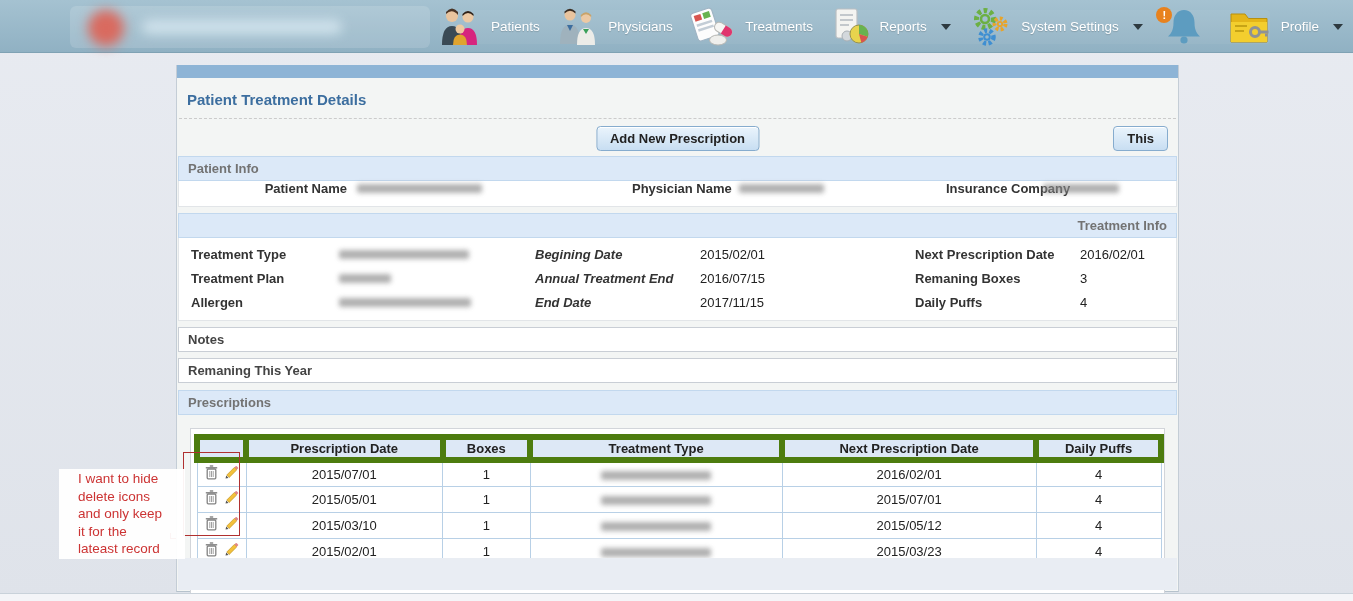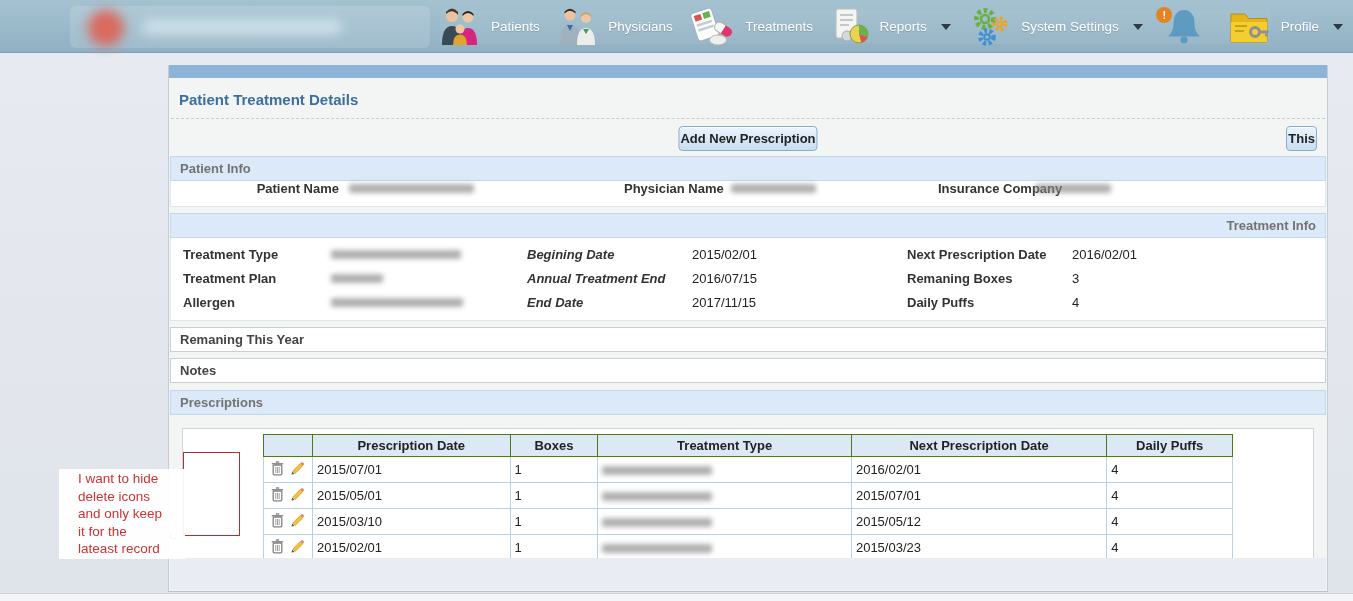--- a/index.html
+++ b/index.html
@@ -28,31 +28,31 @@
   .nav-label { color:#fff; font-size:13.5px; margin-left:9px;
                text-shadow:0 1px 1px rgba(0,0,0,.18); white-space:nowrap; }
   .caret { width:0; height:0; margin-left:14px; border-left:5px solid transparent;
            border-right:5px solid transparent; border-top:6px solid #2e3a40; }
   .bell-wrap { position:relative; width:48px; height:42px; cursor:pointer; }
   .badge { position:absolute; left:-4px; top:1px; width:16px; height:16px; border-radius:50%;
            background:#e8821e; color:#fff; font-size:11px; font-weight:bold;
            text-align:center; line-height:16px; }
 
   
-  .panel { position:absolute; left:168px; top:65px; width:1160px; height:527px;
+  .panel { position:absolute; left:176px; top:65px; width:1003px; height:527px;
            background:#f3f5f4; border-left:1px solid #c4cdd6; border-right:1px solid #c4cdd6;
            border-bottom:1px solid #b6c2cc; }
   .panel-topstrip { height:13px; background:#8db4d6; }
   .page-title { color:#3c6e9f; font-size:15px; font-weight:bold; margin:13px 0 10px 10px; }
   .dashed-sep { border-top:1px dashed #cbcbcb; margin:0 2px; }
 
   .btn-row { position:relative; height:37px; }
   .btn { display:inline-block; font-size:13px; font-weight:bold; color:#222;
          background:linear-gradient(#eaf4fc,#c8def2); border:1px solid #86acce;
-         border-radius:4px; padding:4px 1px; cursor:pointer;
+         border-radius:4px; padding:4px 13px; cursor:pointer;
          box-shadow:inset 0 1px 0 #fff; }
   .btn-center { position:absolute; left:50%; top:7px; transform:translateX(-50%); }
   .btn-right { position:absolute; right:10px; top:7px; }
 
   .sec-header { background:#dce9f8; border:1px solid #c2d8ee; padding:4px 9px;
                 font-size:13px; font-weight:bold; color:#737373; margin:0 1px; }
   .white-box { background:#fff; border:1px solid #e2e5e8; border-top:none; margin:0 1px; }
 
   .pi-row { display:flex; align-items:flex-start; height:26px; }
   .pi-field { display:flex; align-items:center; }
@@ -76,24 +76,24 @@
   .ti-c2v { width:215px; }
   .ti-c3l { width:165px; }
   .b-w130 { width:130px; } .b-w52 { width:52px; } .b-w132 { width:132px; }
 
   .bar-sec { background:#fff; border:1px solid #c9ced5; margin:6px 1px 0;
              padding:4px 9px; font-size:13px; font-weight:bold; color:#444; cursor:pointer; }
 
   .table-box { background:#fff; border:1px solid #d2d5da; margin:13px 13px 0;
                padding:5px 3px 4px; }
   table.presc { border-collapse:collapse; margin:0 auto; width:970px; }
-  table.presc th { background:#dde8f6; border:1px solid #4d7c0f; font-size:13px;
+  table.presc th { background:#dde8f6; border:6px solid #4d7c0f; font-size:13px;
                    font-weight:bold; color:#222; height:22px; padding:1px 4px; }
   table.presc td { border:1px solid #b8d0e6; font-size:13px; color:#222;
-                   height:26px; padding:1px 4px; }
+                   text-align:center; height:26px; padding:1px 4px; }
   td.actions { text-align:center; white-space:nowrap; }
   .icon-btn { display:inline-block; vertical-align:middle; cursor:pointer; margin:0 3px; }
   .tt-blob { width:110px; }
   .pagination { text-align:right; font-size:12px; font-weight:bold; color:#222;
                 padding:8px 8px 2px; }
   .panel-bottom-band { position:absolute; left:1px; right:1px; bottom:1px; height:32px;
                        background:#e9edf3; }
   .bottom-strip { position:absolute; left:0; right:0; top:593px; height:8px;
                   background:#f4f5f8; border-top:1px solid #c9d2da; }
 
@@ -279,22 +279,22 @@
       <div class="ti-grid-row">
         <span class="ti-label ti-c1l">Allergen</span>
         <span class="ti-c1v"><span class="blob b-w132"></span></span>
         <span class="ti-label ti-c2l">End Date</span>
         <span class="ti-val ti-c2v">2017/11/15</span>
         <span class="ti-label ti-c3l">Daily Puffs</span>
         <span class="ti-val">4</span>
       </div>
     </div>
 
+    <div class="bar-sec">Notes</div>
     <div class="bar-sec">Remaning This Year</div>
-    <div class="bar-sec">Notes</div>
 
     <div class="sec-header" style="margin-top:7px;">Prescriptions</div>
 
     <div class="table-box">
       <table class="presc">
         <colgroup>
           <col style="width:48px">
             <col style="width:198px">
             <col style="width:88px">
           <col style="width:254px">

